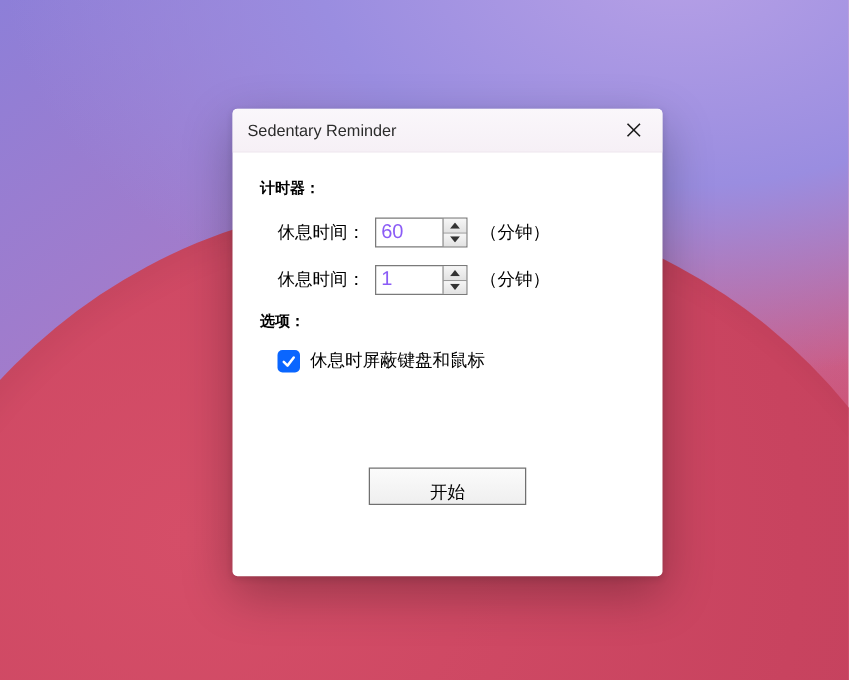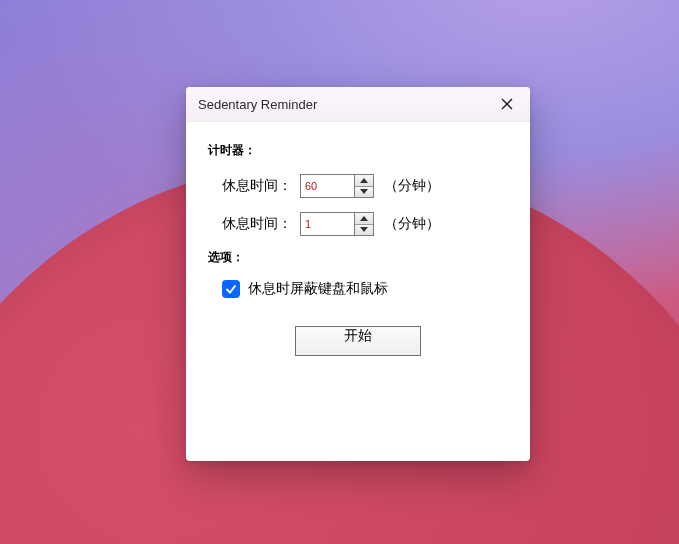--- a/index.html
+++ b/index.html
@@ -87,24 +87,24 @@
     display: flex;
     width: 74px;
     height: 24px;
     border: 1px solid #7a7a7a;
     background: #fff;
     box-sizing: border-box;
   }
   .spin .val {
     flex: 1;
     padding: 0 4px;
-    font-size: 11px;
+    font-size: 16px;
     line-height: 22px;
     font-family: Arial, sans-serif;
-    color: #b91c1c;
+    color: #8b5cf6;
     border: none;
     outline: none;
     width: 100%;
     background: transparent;
   }
   .spin .btns {
     width: 18px;
     display: flex;
     flex-direction: column;
     border-left: 1px solid #7a7a7a;
@@ -148,24 +148,25 @@
     display: flex;
     justify-content: center;
   }
   .start-btn {
     min-width: 92px;
     height: 28px;
     border: 1px solid #707070;
     background: linear-gradient(#fbfbfb,#efefef);
     font-size: 14px;
     display: flex;
-    align-items: flex-start;
+    align-items: flex-end;
     justify-content: center;
     cursor: pointer;
     padding: 0 16px;
+    margin-top: 48px;
   }
 </style>
 </head>
 <body>
 
 <div class="desktop">
   <div class="swoosh"></div>
 
   <div class="window">
 

